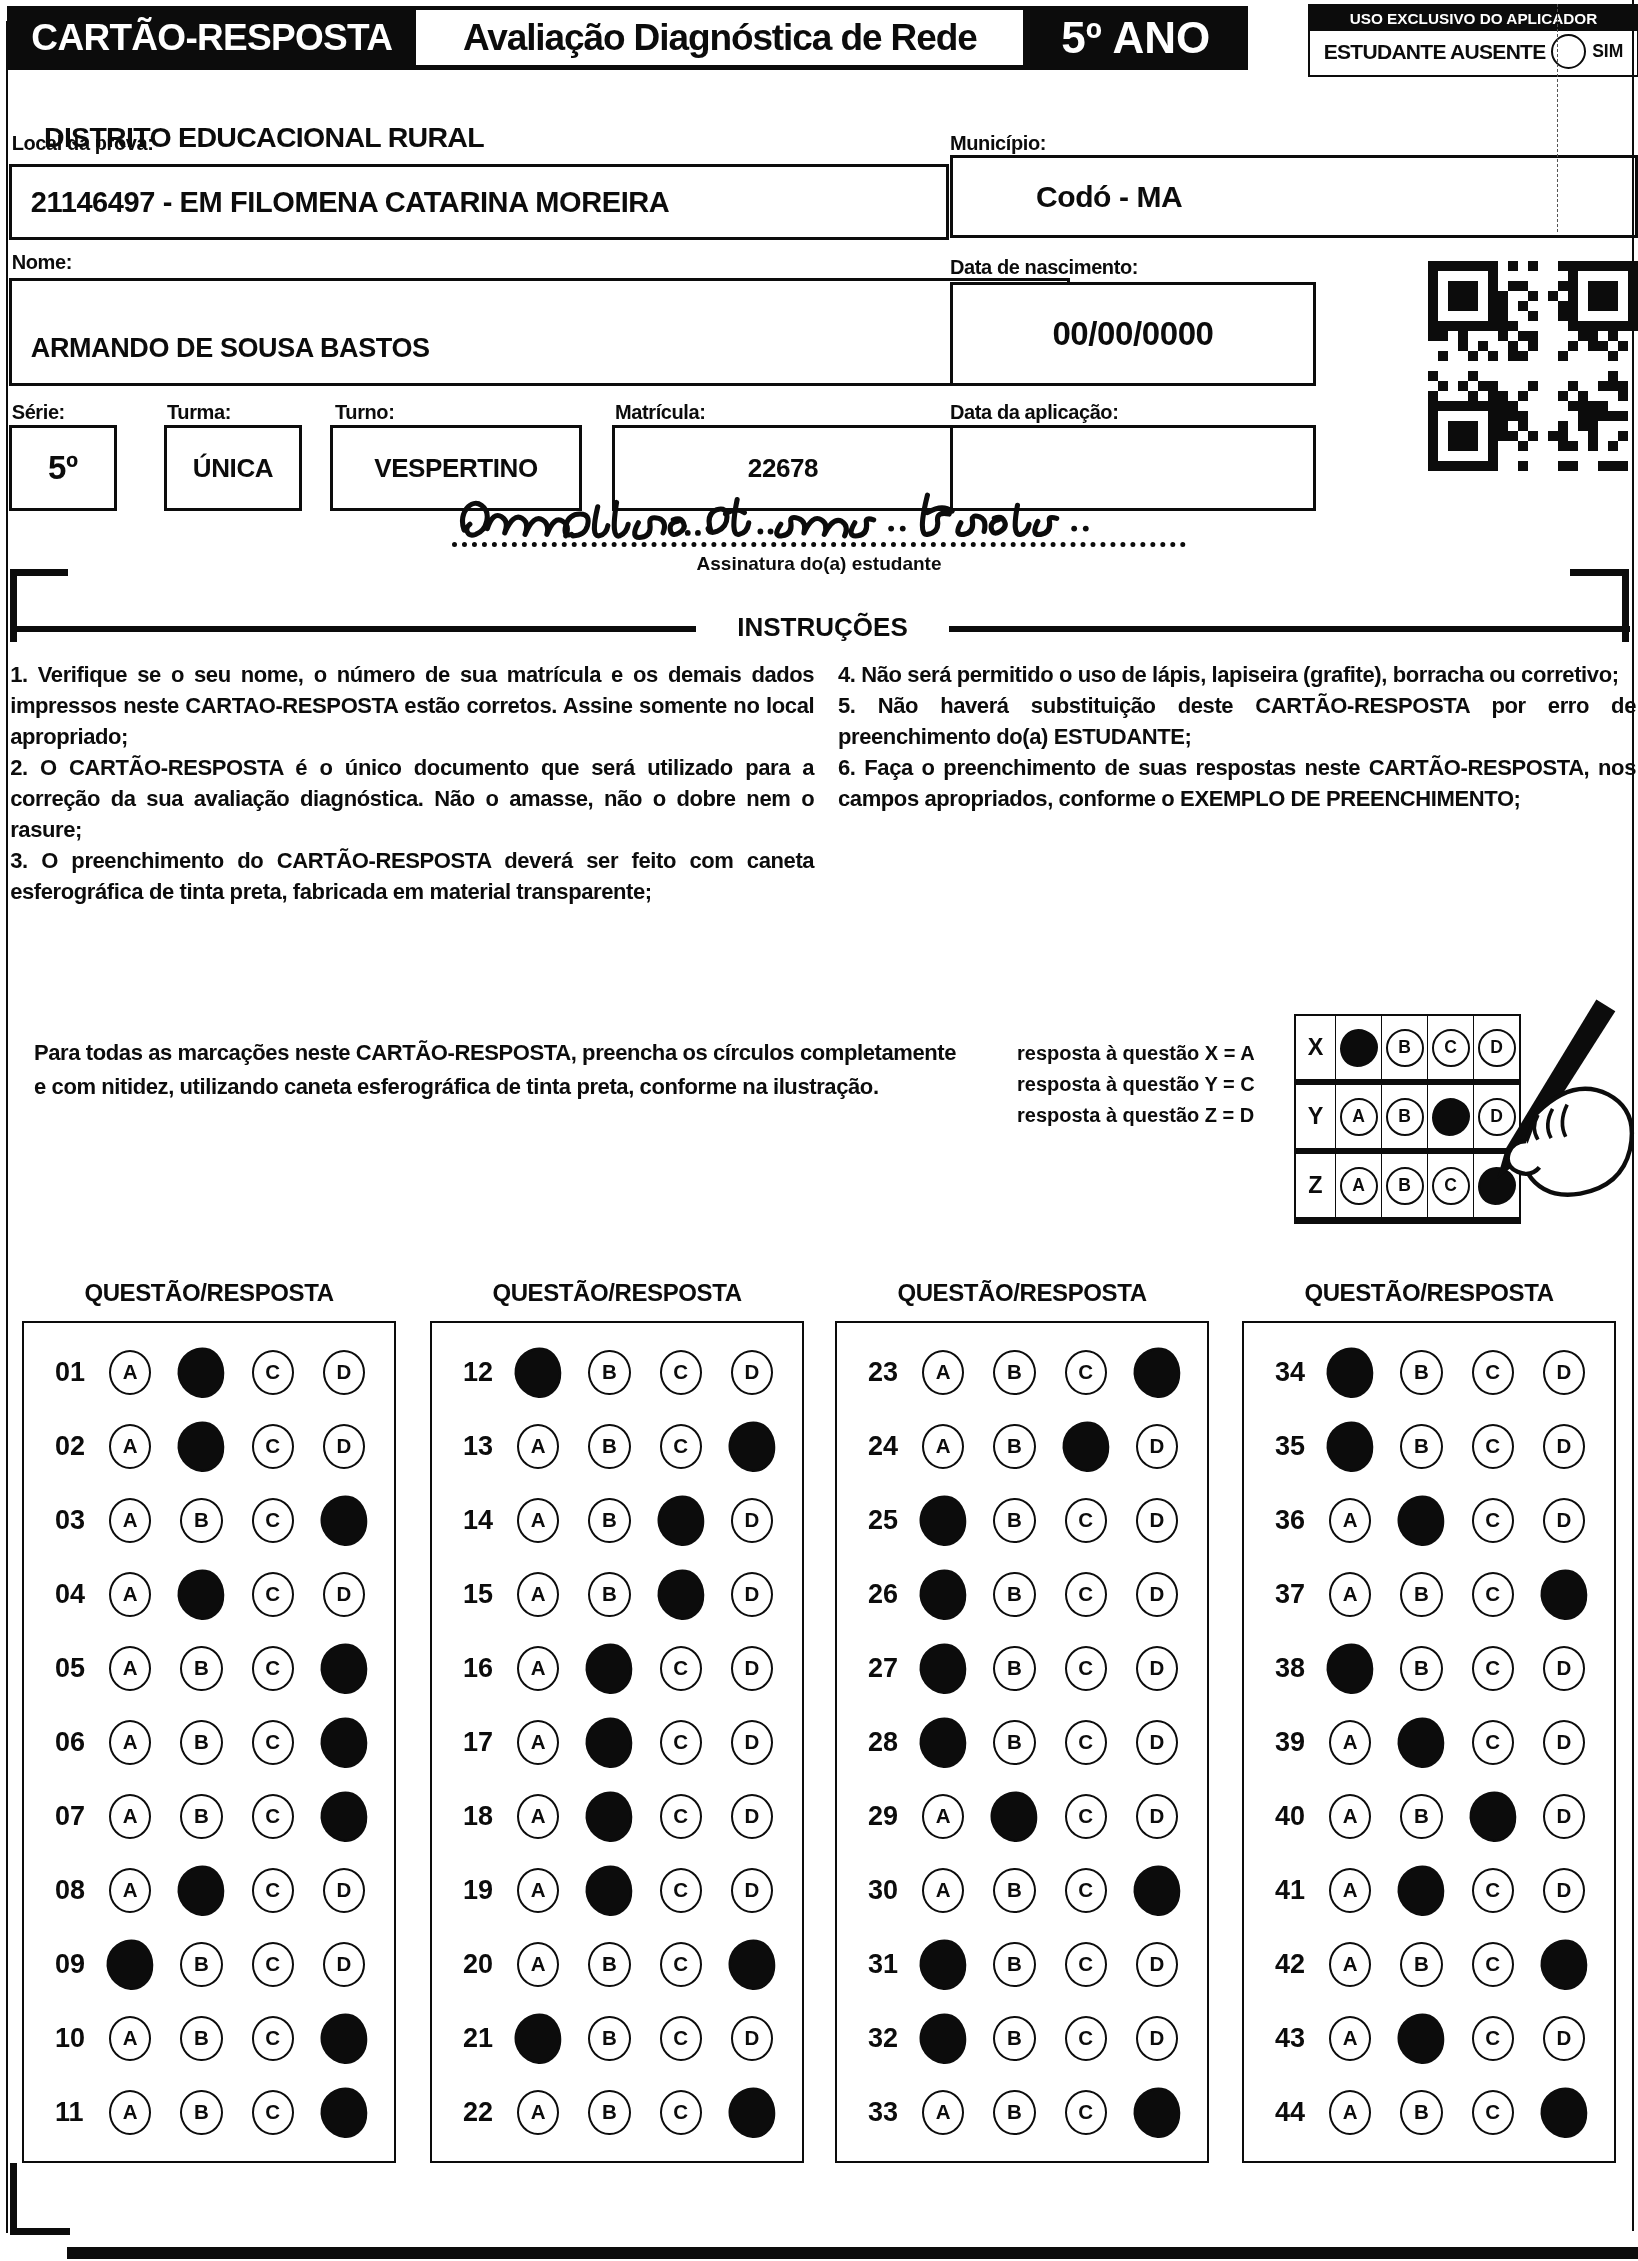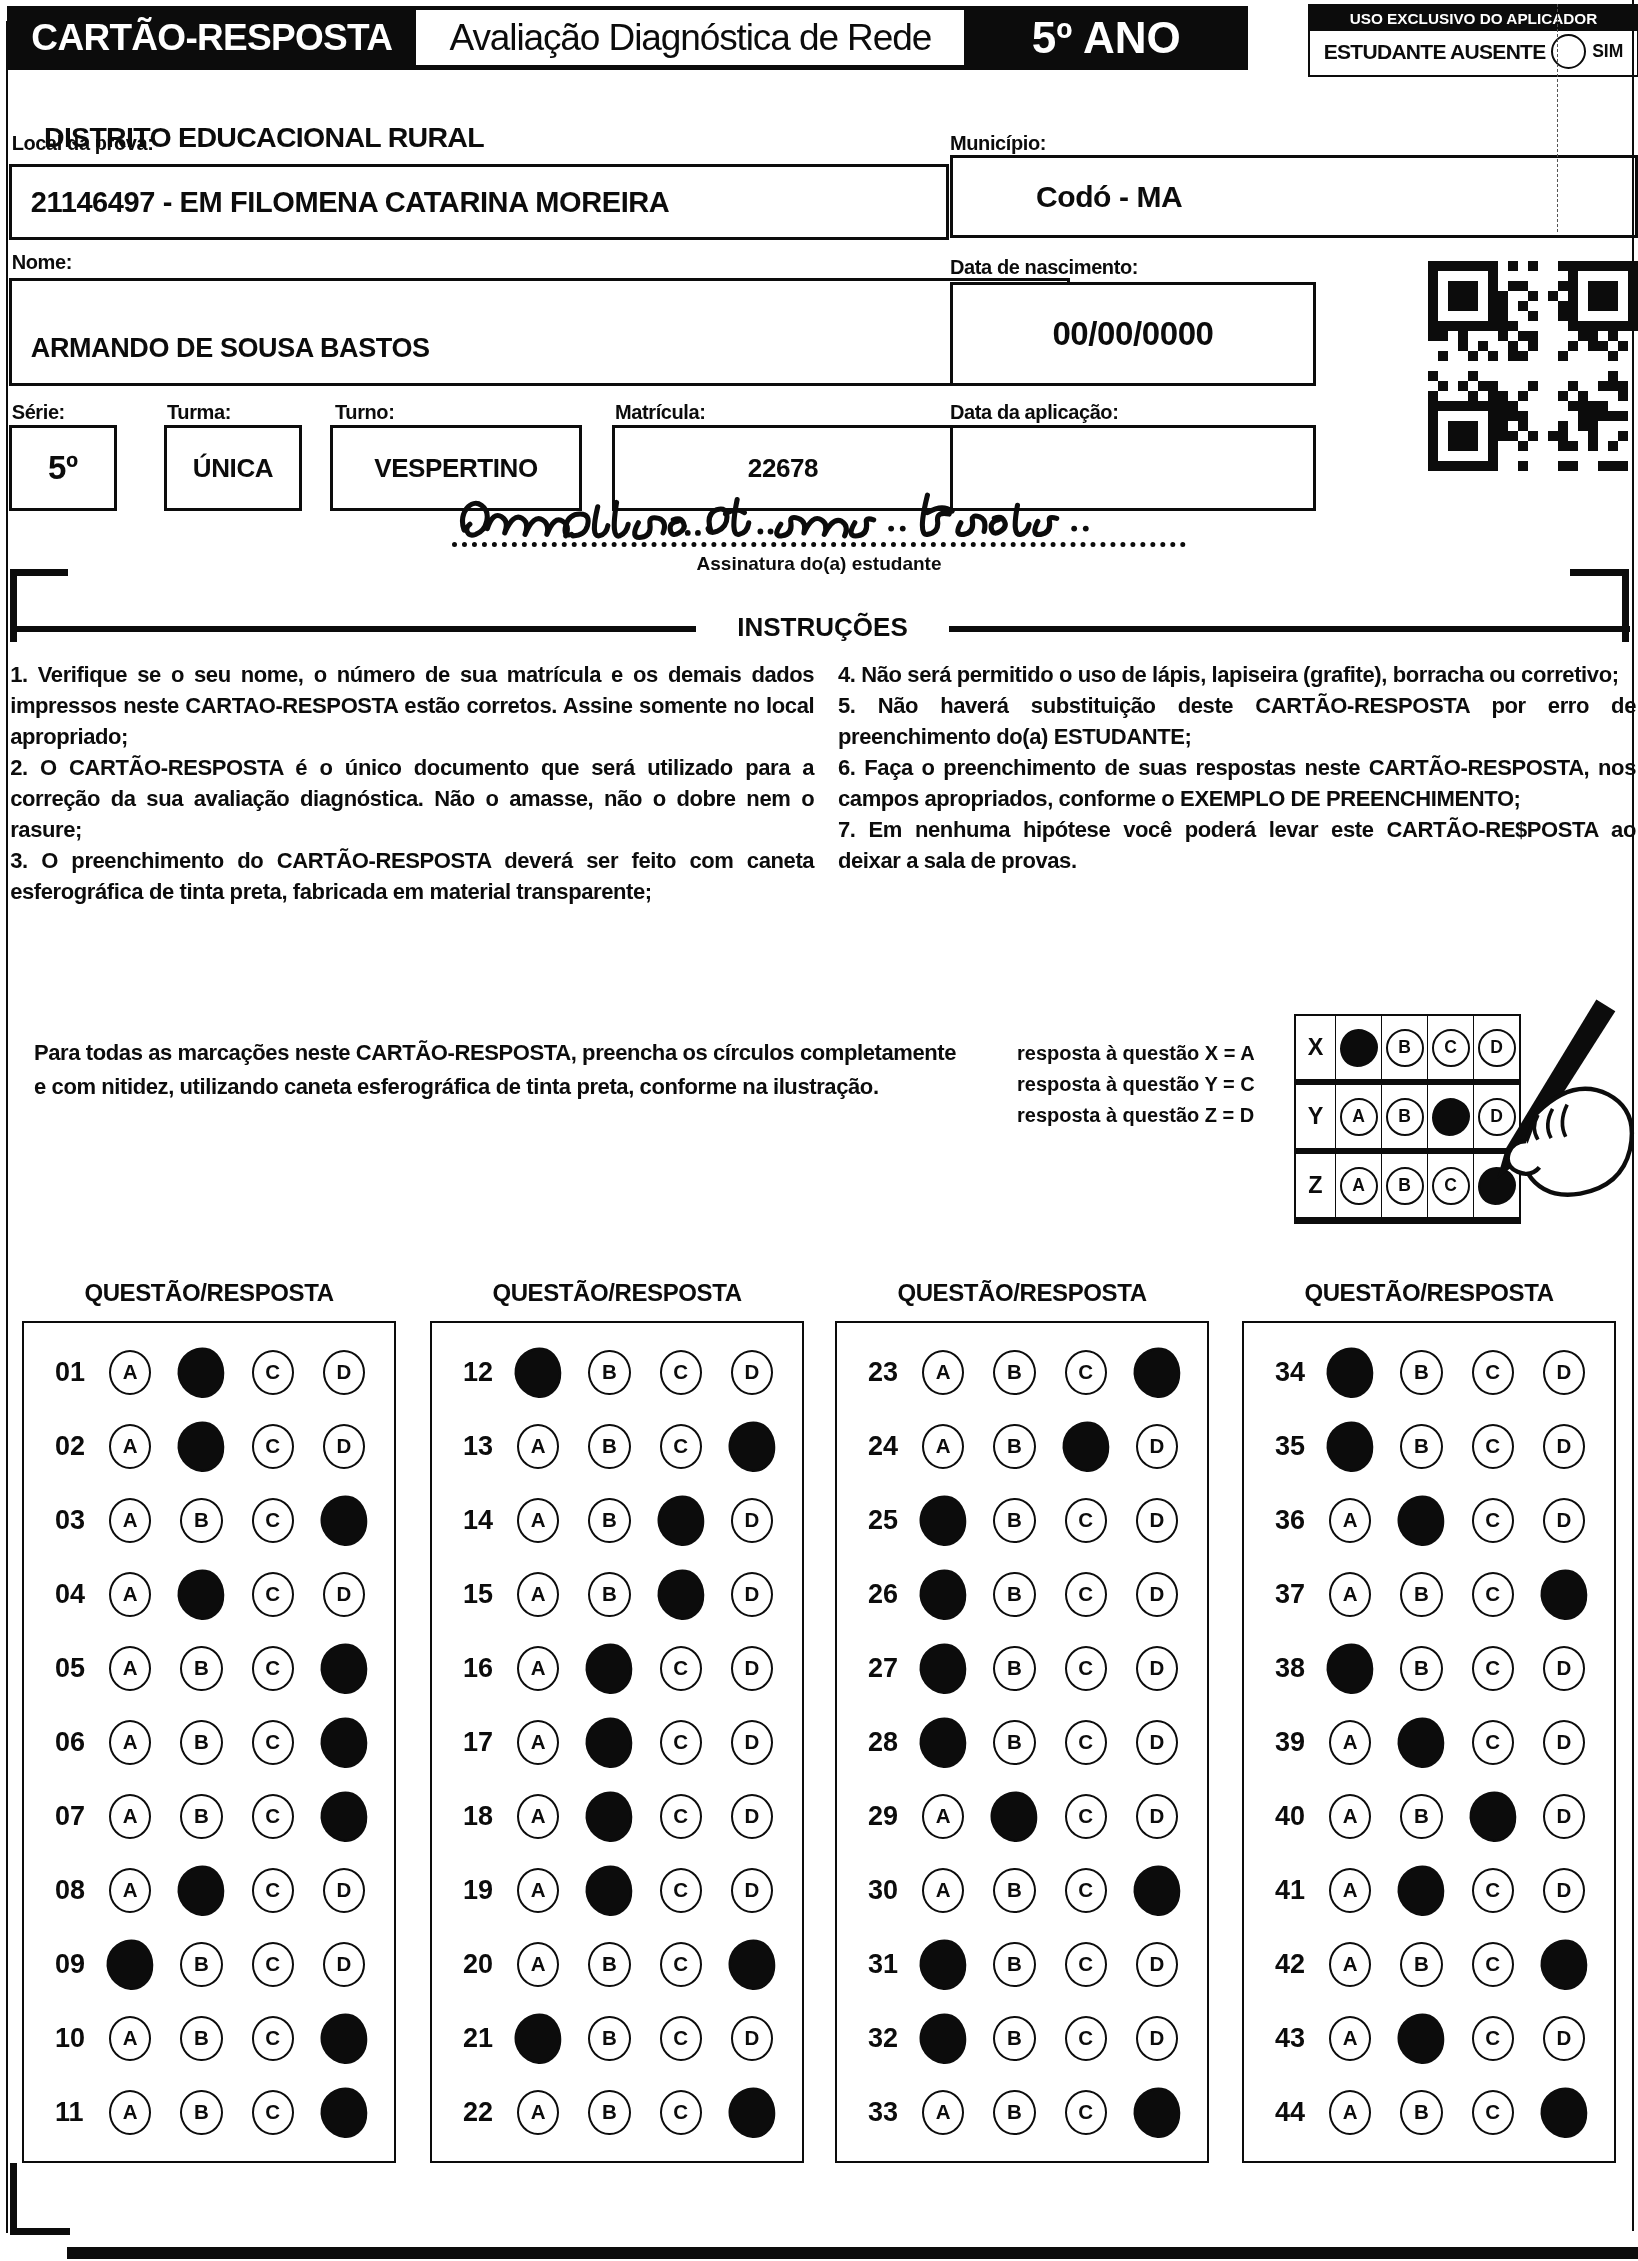--- a/index.html
+++ b/index.html
@@ -4,22 +4,22 @@
 <style>
   html,body{margin:0;padding:0;background:#e8e8e8;}
   .page{position:relative;width:1639px;height:2261px;background:#ffffff;overflow:hidden;
         font-family:"Liberation Sans",sans-serif;color:#0c0c0c;}
   .abs{position:absolute;}
 
   
   .hdr-band{left:7.3px;top:5.8px;width:1241px;height:64px;background:#0c0c0c;display:flex;}
   .hdr-title{width:409px;display:flex;align-items:center;justify-content:center;
              color:#fff;font-size:37px;font-weight:700;letter-spacing:-0.7px;}
-  .hdr-sub{width:548px;margin:4.4px 0;background:#fff;display:flex;align-items:center;justify-content:center;
-           color:#0c0c0c;font-size:37px;font-weight:400;letter-spacing:-1.1px;}
+  .hdr-sub{width:607px;margin:4.4px 0;background:#fff;display:flex;align-items:center;justify-content:center;
+           color:#0c0c0c;font-size:37px;font-weight:700;letter-spacing:-1.1px;}
   .hdr-grade{flex:1;display:flex;align-items:center;justify-content:center;
              color:#fff;font-size:44px;font-weight:700;}
   .aplicador{left:1308px;top:4.4px;width:327px;height:69px;border:2.2px solid #0c0c0c;background:#fff;}
   .apl-head{height:25px;background:#0c0c0c;color:#fff;display:flex;align-items:center;justify-content:center;
             font-size:15.3px;font-weight:700;}
   .apl-body{height:41px;display:flex;align-items:center;justify-content:center;gap:5.8px;}
   .apl-body .lbl-absent{font-size:21px;font-weight:700;letter-spacing:-0.7px;}
   .sim-circle{width:31px;height:31px;border:2.9px solid #0c0c0c;border-radius:50%;display:inline-block;}
   .lbl-sim{font-size:17.5px;font-weight:700;}
 
@@ -401,21 +401,20 @@
   <div class="abs rule rule-r"></div>
   <div class="abs instr-col instr-left">
       <p>1. Verifique se o seu nome, o número de sua matrícula e os demais dados impressos neste CARTAO-RESPOSTA estão corretos. Assine somente no local apropriado;</p>
       <p>2. O CARTÃO-RESPOSTA é o único documento que será utilizado para a correção da sua avaliação diagnóstica. Não o amasse, não o dobre nem o rasure;</p>
       <p>3. O preenchimento do CARTÃO-RESPOSTA deverá ser feito com caneta esferográfica de tinta preta, fabricada em material transparente;</p>
     </div>
   <div class="abs instr-col instr-right">
       <p>4. Não será permitido o uso de lápis, lapiseira (grafite), borracha ou corretivo;</p>
       <p>5. Não haverá substituição deste CARTÃO-RESPOSTA por erro de preenchimento do(a) ESTUDANTE;</p>
       <p>6. Faça o preenchimento de suas respostas neste CARTÃO-RESPOSTA, nos campos apropriados, conforme o EXEMPLO DE PREENCHIMENTO;</p>
-      <p>7. Em nenhuma hipótese você poderá levar este CARTÃO-RE$POSTA ao deixar a sala de provas.</p>
     </div>
 
   <div class="abs ex-text">Para todas as marcações neste CARTÃO-RESPOSTA, preencha os círculos completamente e com nitidez, utilizando caneta esferográfica de tinta preta, conforme na ilustração.</div>
   <div class="abs ex-legend">
       <p>resposta à questão X = A</p>
       <p>resposta à questão Y = C</p>
       <p>resposta à questão Z = D</p>
     </div>
   <div class="abs ex-grid">
       <div class="ex-row">

